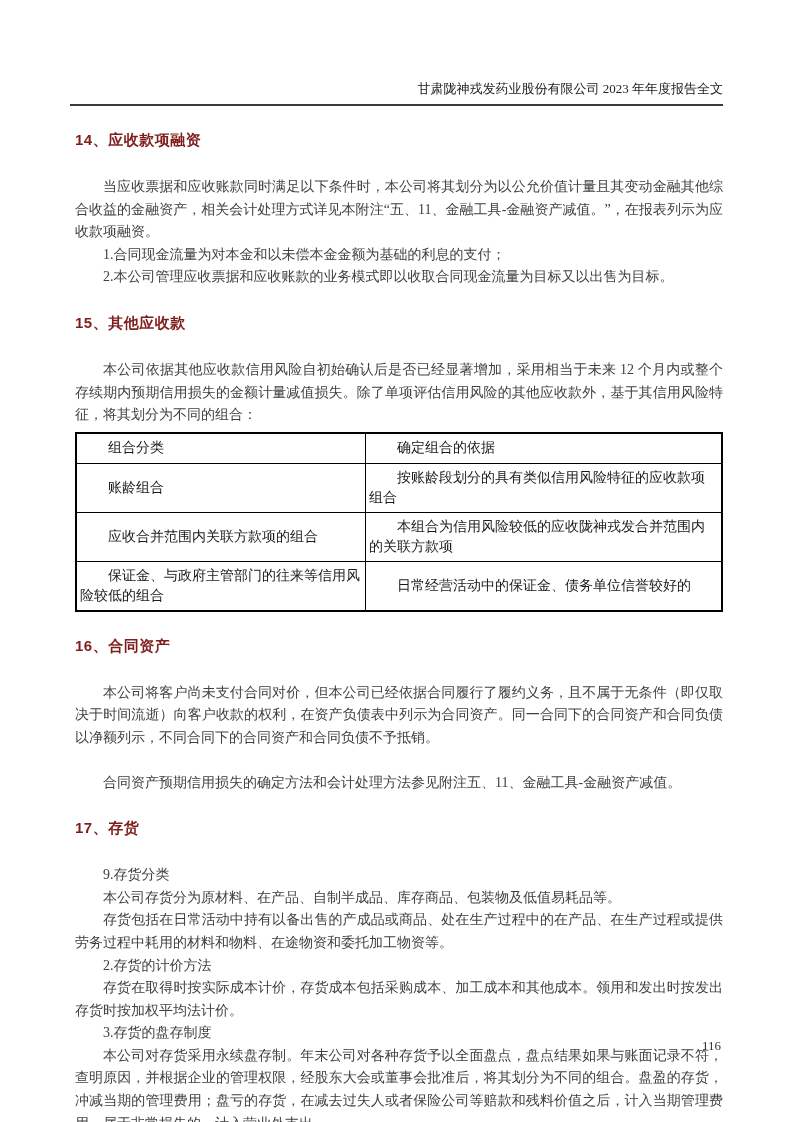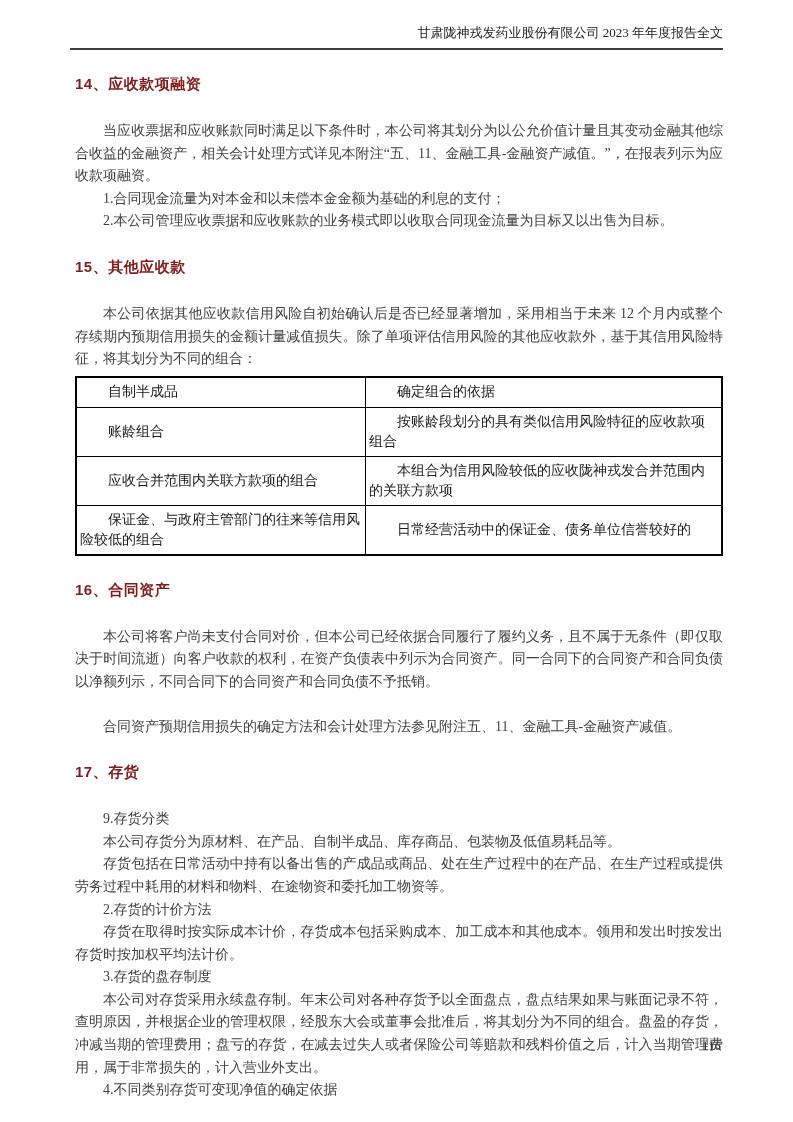--- a/index.html
+++ b/index.html
@@ -6,21 +6,21 @@
   .page {
     position: relative;
     width: 793px;
     height: 1122px;
     background: #ffffff;
     overflow: hidden;
     font-family: "Liberation Serif", "DejaVu Serif", serif;
     color: #1a1a1a;
   }
   .doc-header {
-    margin: 24px 70px 6px 75px;
+    margin: 80px 70px 6px 75px;
     text-align: right;
     font-size: 13px;
     color: #222222;
   }
   .header-rule {
     margin: 0 70px;
     border: none;
     border-top: 2.5px solid #3c3c3c;
     height: 0;
   }
@@ -89,21 +89,21 @@
     <h2 class="section-heading">15、其他应收款</h2>
     <p class="body-para">本公司依据其他应收款信用风险自初始确认后是否已经显著增加，采用相当于未来 12 个月内或整个存续期内预期信用损失的金额计量减值损失。除了单项评估信用风险的其他应收款外，基于其信用风险特征，将其划分为不同的组合：</p>
 
     <table class="grouping-table">
       <colgroup>
           <col class="col-left">
           <col>
         </colgroup>
       <tbody>
         <tr>
-          <td class="cell-short">自制半成品</td>
+          <td class="cell-short">组合分类</td>
           <td class="cell-short">确定组合的依据</td>
         </tr>
         <tr>
           <td class="cell-short">账龄组合</td>
           <td class="cell-short">按账龄段划分的具有类似信用风险特征的应收款项组合</td>
         </tr>
         <tr>
           <td class="cell-tall">应收合并范围内关联方款项的组合</td>
           <td class="cell-tall">本组合为信用风险较低的应收陇神戎发合并范围内的关联方款项</td>
         </tr>

